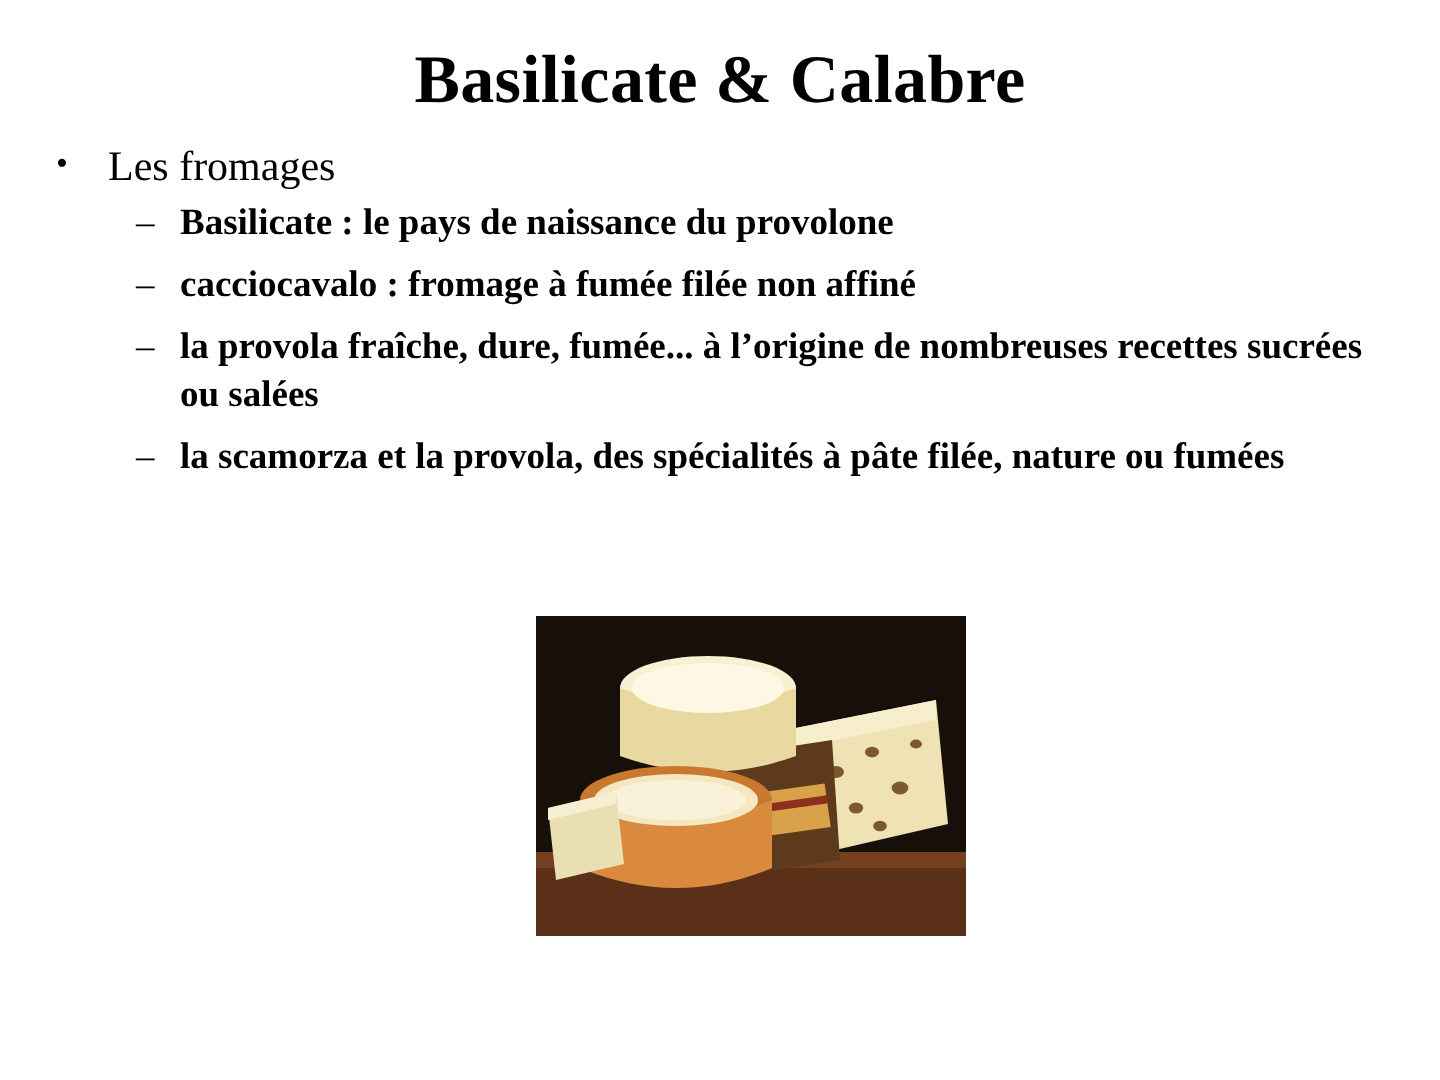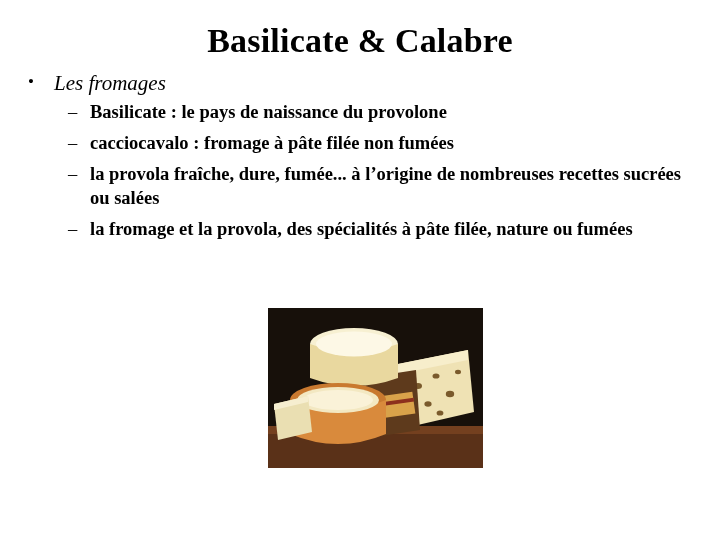--- a/index.html
+++ b/index.html
@@ -47,21 +47,20 @@
   }
   .bullet-l1 .marker {
     width: 26px;
     flex: 0 0 26px;
     text-align: left;
     font-size: 17px;
     line-height: 1.45;
   }
   .bullet-l1 .text {
     flex: 1;
-    font-style: italic;
   }
   .bullet-l2 {
     display: flex;
     align-items: flex-start;
     font-size: 18.5px;
     color: #000000;
     line-height: 1.3;
     margin: 0 0 7px 40px;
   }
   .bullet-l2 .marker {
@@ -103,31 +102,31 @@
       <span class="text">Les fromages</span>
     </div>
 
     <div class="bullet-l2">
       <span class="marker">–</span>
       <span class="text">Basilicate : le pays de naissance du provolone</span>
     </div>
 
     <div class="bullet-l2">
       <span class="marker">–</span>
-      <span class="text">cacciocavalo : fromage à pâte filée non fumées</span>
+      <span class="text">cacciocavalo : fromage à fumée filée non affiné</span>
     </div>
 
     <div class="bullet-l2">
       <span class="marker">–</span>
       <span class="text">la provola fraîche, dure, fumée... à l’origine de nombreuses recettes sucrées ou salées</span>
     </div>
 
     <div class="bullet-l2">
       <span class="marker">–</span>
-      <span class="text">la fromage et la provola, des spécialités à pâte filée, nature ou fumées</span>
+      <span class="text">la scamorza et la provola, des spécialités à pâte filée, nature ou fumées</span>
     </div>
 
   </div>
 
   <div class="photo-wrap">
     <svg class="photo-svg" viewBox="0 0 215 160" xmlns="http://www.w3.org/2000/svg">
       <rect x="0" y="0" width="215" height="160" fill="#17100a"></rect>
       <rect x="0" y="118" width="215" height="42" fill="#5a3118"></rect>
       <rect x="0" y="118" width="215" height="8" fill="#74401f"></rect>
 

